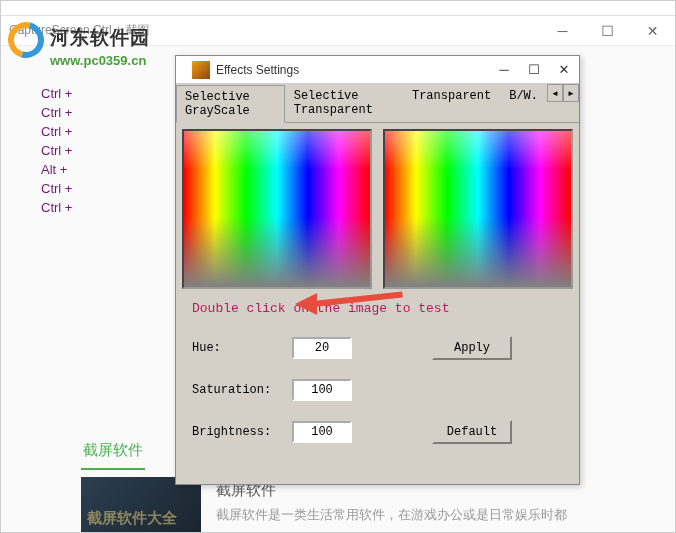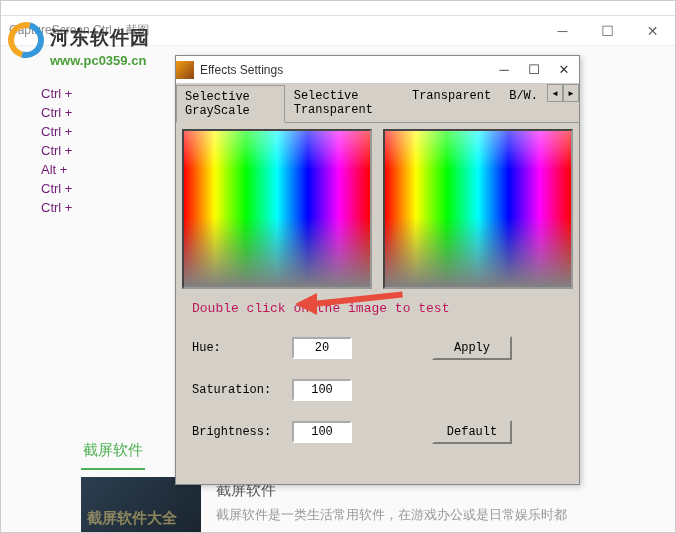--- a/index.html
+++ b/index.html
@@ -27,21 +27,21 @@
 
 .bottom-section { position: absolute; bottom: 0; left: 80px; right: 0; height: 55px; display: flex; gap: 15px; }
 .thumb-img { width: 120px; height: 55px; background: linear-gradient(135deg, #2c3e50, #1a252f); color: #fff; font-size: 10px; padding: 4px; position: relative; overflow: hidden; }
 .thumb-title { position: absolute; bottom: 4px; left: 6px; font-size: 15px; color: #e8d07a; font-weight: bold; opacity: 0.53;}
 .thumb-desc { flex: 1; padding-top: 4px; }
 .thumb-desc-title { font-size: 15px; color: #555; margin-bottom: 6px; }
 .thumb-desc-text { font-size: 13px; color: #999; }
 
 
 .dialog { position: absolute; top: 55px; left: 175px; width: 405px; height: 430px; background: #d4d0c8; border: 1px solid #888; box-shadow: 2px 2px 6px rgba(0,0,0,0.2); z-index: 10; }
-.dialog-titlebar { height: 28px; background: #fff; display: flex; align-items: center; padding-left: 0; border-bottom: 1px solid #ccc; }
+.dialog-titlebar { height: 28px; background: #fff; display: flex; align-items: center; padding-left: 16px; border-bottom: 1px solid #ccc; }
 .dialog-icon { width: 18px; height: 18px; background: linear-gradient(135deg, #f39c12, #8b4513); margin-right: 6px; }
 .dialog-title { font-size: 12px; color: #333; flex: 1; }
 .dialog-controls { display: flex; }
 .dialog-btn { width: 30px; height: 24px; display: flex; align-items: center; justify-content: center; font-size: 13px; color: #333; }
 
 .dialog-tabs { display: flex; background: #d4d0c8; border-bottom: 1px solid #999; position: relative; }
 .dtab { padding: 4px 8px; font-family: "Courier New", monospace; font-size: 12px; color: #000; border: 1px solid transparent; cursor: pointer; }
 .dtab.active { background: #d4d0c8; border: 1px solid #999; border-bottom: 1px solid #d4d0c8; position: relative; top: 1px; }
 .tab-arrows { margin-left: auto; display: flex; }
 .tab-arrow { width: 16px; height: 18px; border: 1px solid #999; background: #d4d0c8; display: flex; align-items: center; justify-content: center; font-size: 8px; }

